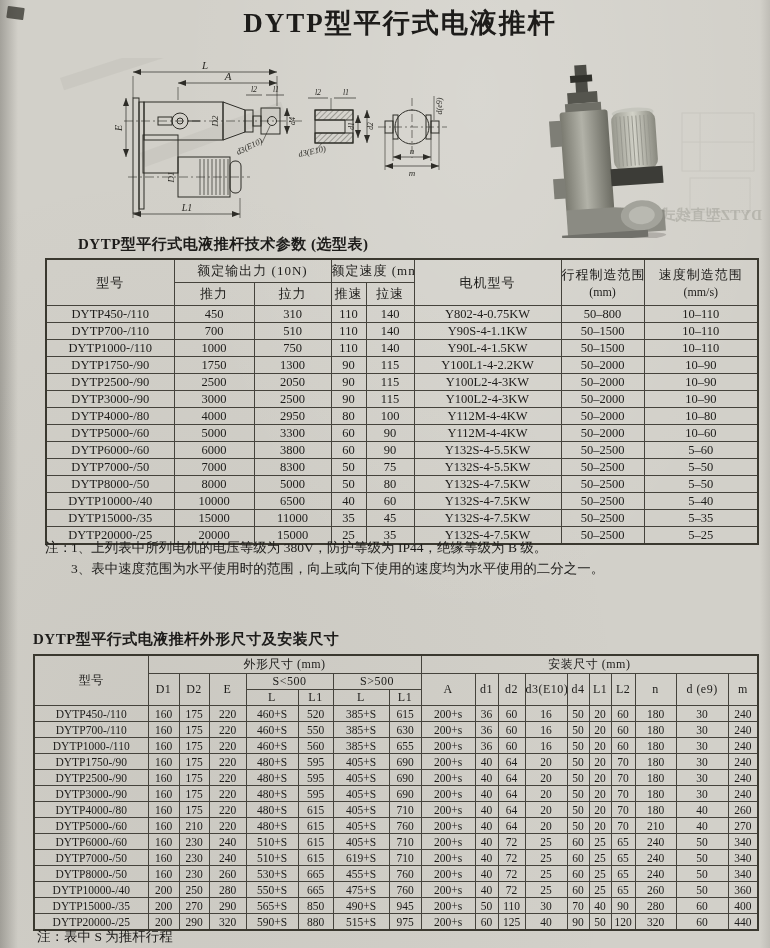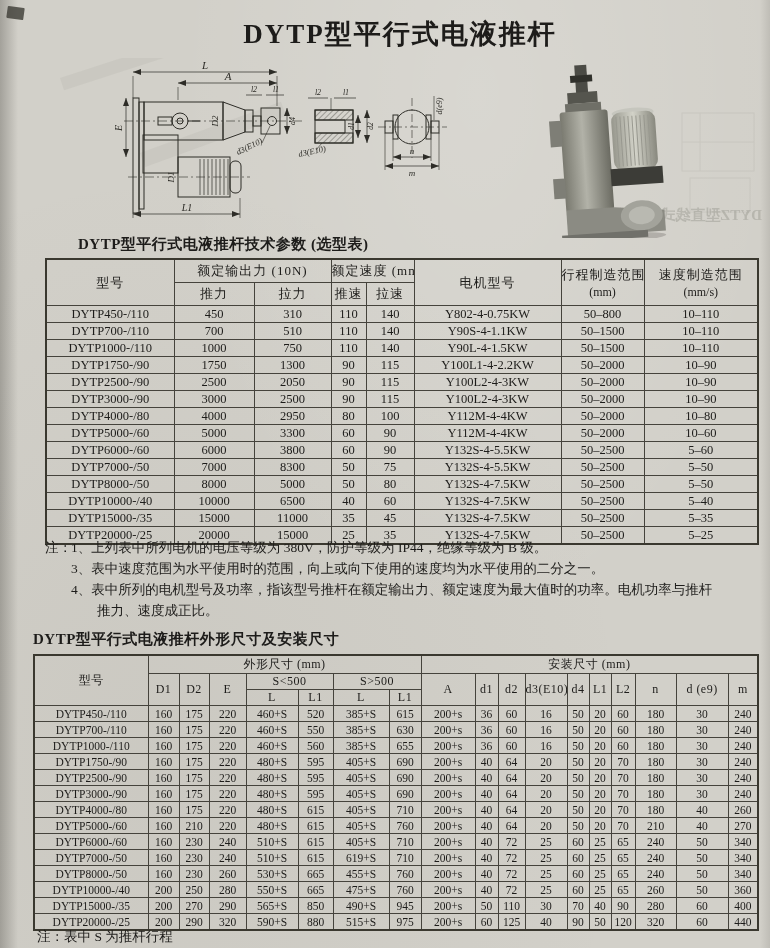--- a/index.html
+++ b/index.html
@@ -10,21 +10,21 @@
       radial-gradient(ellipse at 62% 10%, rgba(255,255,255,.15), transparent 45%),
       radial-gradient(ellipse at 20% 80%, rgba(110,105,95,.07), transparent 55%),
       #d2d0c9;
   }
   .gutter-left{position:absolute;left:0;top:0;bottom:0;width:18px;
     background:linear-gradient(90deg, rgba(55,53,47,.30), rgba(55,53,47,0));}
   .gutter-right{position:absolute;right:0;top:0;bottom:0;width:10px;
     background:linear-gradient(270deg, rgba(55,53,47,.12), rgba(55,53,47,0));}
   .corner-mark{position:absolute;left:7px;top:7px;width:17px;height:12px;
     background:#3c3b35;transform:rotate(8deg);opacity:.8;border-radius:1px;}
-  .page-title{position:absolute;top:16px;left:30px;width:740px;text-align:center;
+  .page-title{position:absolute;top:5px;left:30px;width:740px;text-align:center;
     font-size:27px;font-weight:bold;letter-spacing:2px;}
   .sec-title{position:absolute;font-size:15px;font-weight:bold;letter-spacing:.5px;}
   #sec1{top:235px;left:43px;margin-left:35px;}
   #sec2{top:630px;left:33px;}
   table{border-collapse:collapse;position:absolute;table-layout:fixed;}
   th,td{border:1px solid #45433c;text-align:center;vertical-align:middle;
     padding:0;font-weight:normal;white-space:nowrap;overflow:hidden;}
   #t1{top:258px;left:45px;width:712px;border:2px solid #3a382f;}
   #t1 th{font-size:13px;height:22px;letter-spacing:1px;}
   #t1 td{font-size:12.5px;height:16px;}
@@ -368,21 +368,20 @@
         <td>5–25</td>
       </tr>
     </tbody>
 </table>
 
 <div class="notes">
   <span class="note-label">注：</span>
   <div class="note-items">
     <div class="note-item">1、上列表中所列电机的电压等级为 380V，防护等级为 IP44，绝缘等级为 B 级。</div>
     <div class="note-item">3、表中速度范围为水平使用时的范围，向上或向下使用的速度均为水平使用的二分之一。</div>
-    <div class="note-item">4、表中所列的电机型号及功率，指该型号推杆在额定输出力、额定速度为最大值时的功率。电机功率与推杆推力、速度成正比。</div>
   </div>
 </div>
 
 <div id="sec2" class="sec-title">DYTP型平行式电液推杆外形尺寸及安装尺寸</div>
 
 <table id="t2">
   <colgroup>
     <col style="width:114px">
       <col style="width:31px">
       <col style="width:30px">

